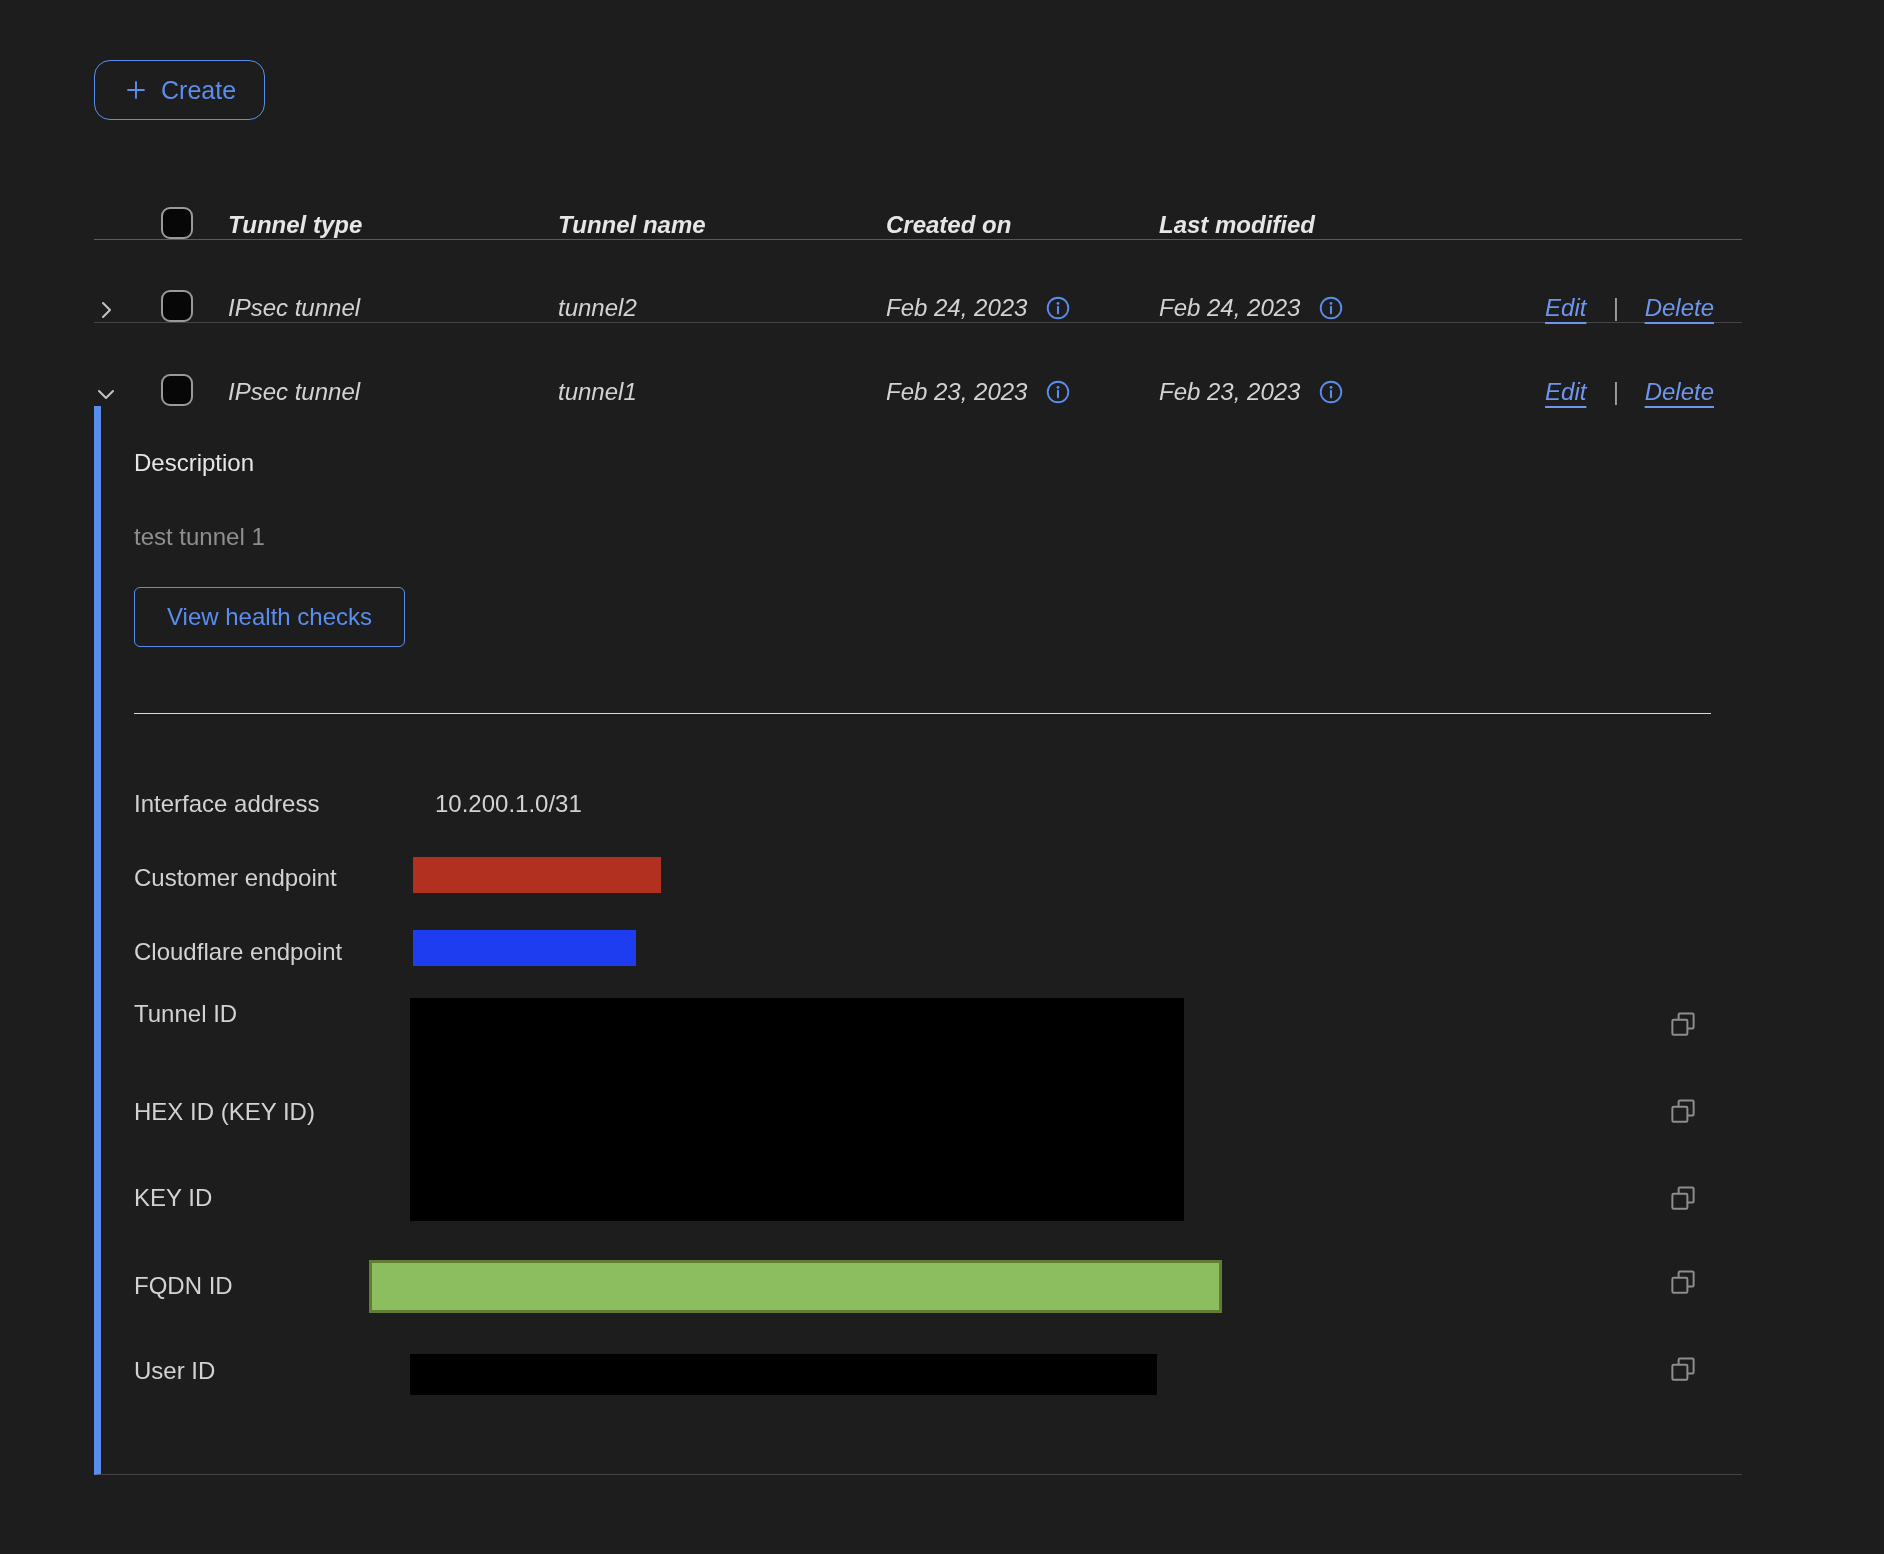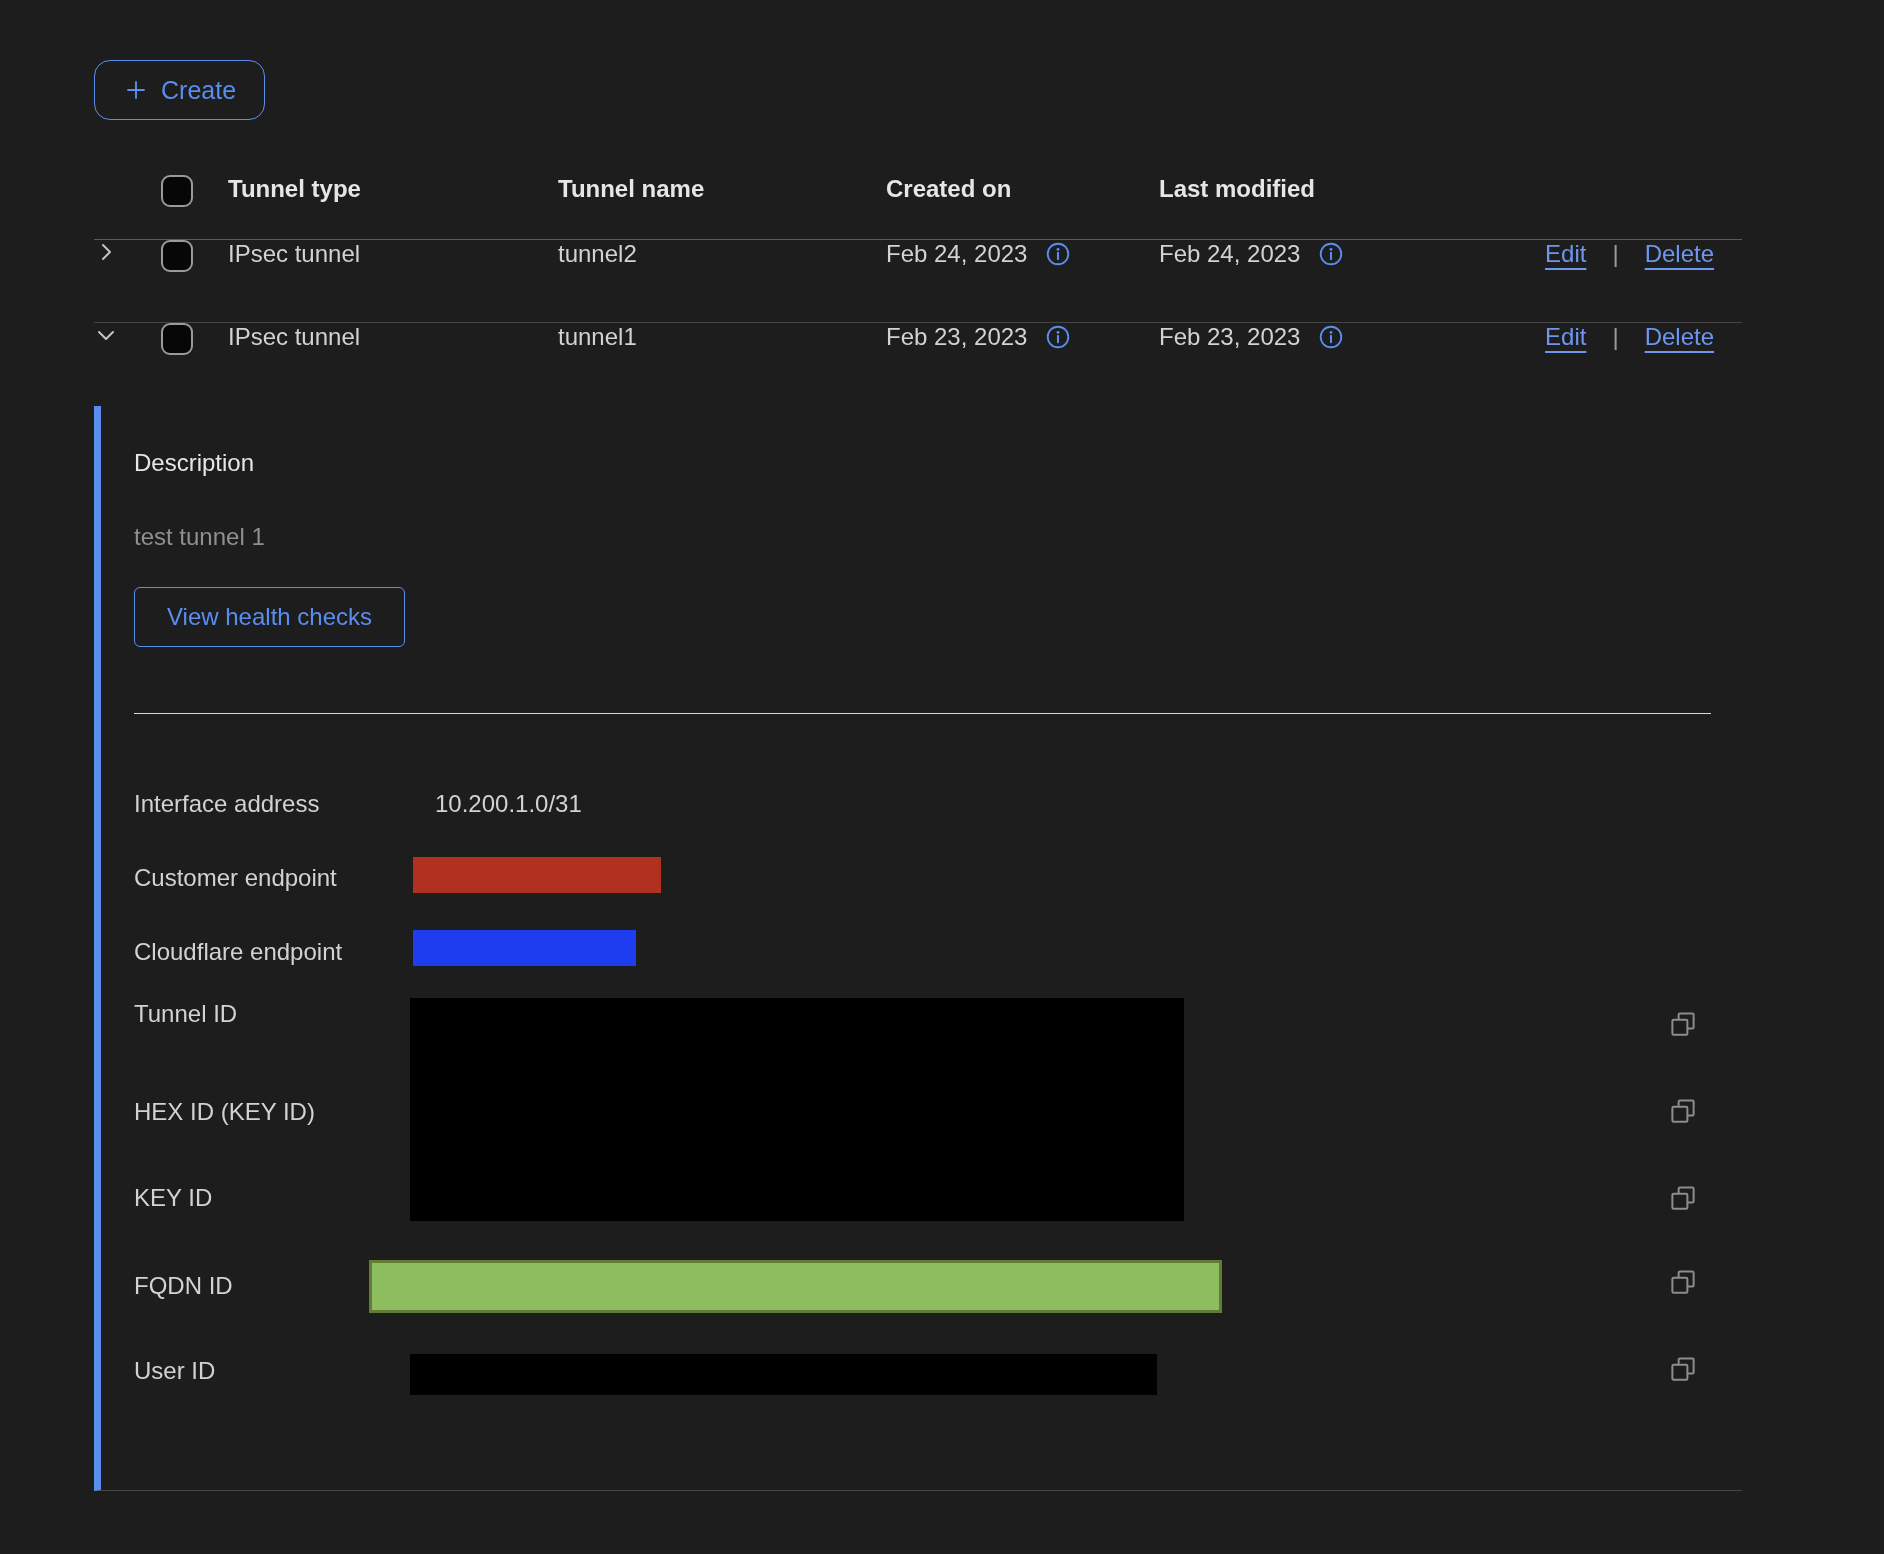--- a/index.html
+++ b/index.html
@@ -37,21 +37,21 @@
     background:transparent;
     border:1px solid var(--accent-blue);
     border-radius:16px;
     color:var(--accent-blue);
     font-size:25px;font-family:inherit;cursor:pointer;
   }
   .create-btn svg{display:block;}
 
   
   .table{margin-top:55px;width:1648px;}
-  .trow,.thead{display:flex;align-items:flex-start;}
+  .trow,.thead{display:flex;align-items:flex-end;font-style:italic;}
   .thead{height:65px;border-bottom:1px solid var(--header-border);}
   .trow{height:83px;border-bottom:1px solid var(--row-border);}
   .trow.no-border{border-bottom:none;}
   .col-expander{width:67px;display:flex;align-items:center;}
   .col-checkbox{width:67px;display:flex;align-items:center;}
   .col-type{width:330px;}
   .col-name{width:328px;}
   .col-created{width:273px;display:flex;align-items:center;gap:18px;}
   .col-modified{flex:1;display:flex;align-items:center;gap:18px;}
   .col-actions{display:flex;align-items:center;gap:26px;padding-right:28px;}
@@ -67,21 +67,21 @@
   }
   .expander{background:none;border:none;cursor:pointer;color:#c4c4c4;display:flex;align-items:center;}
   .info-btn{background:none;border:none;cursor:pointer;color:var(--accent-blue);display:flex;align-items:center;}
   .link{color:var(--link-blue);text-decoration:underline;text-underline-offset:6px;cursor:pointer;}
   .action-sep{color:#9b9b9b;text-decoration:none;}
 
   
   .expanded-panel{
     border-left:7px solid var(--accent-blue);
     border-bottom:1px solid var(--row-border);
-    padding:43px 0 16px 33px;
+    padding:43px 0 0 33px;
   }
   .desc-label{color:var(--text-primary);}
   .desc-value{margin-top:46px;color:var(--text-muted);}
   .health-btn{
     margin-top:36px;height:60px;padding:0 32px;
     background:transparent;border:1px solid var(--accent-blue);
     border-radius:6px;color:var(--accent-blue);
     font-size:24px;font-family:inherit;cursor:pointer;display:inline-block;
   }
   .panel-divider{margin-top:66px;width:1577px;border-top:1px solid var(--panel-divider);}

